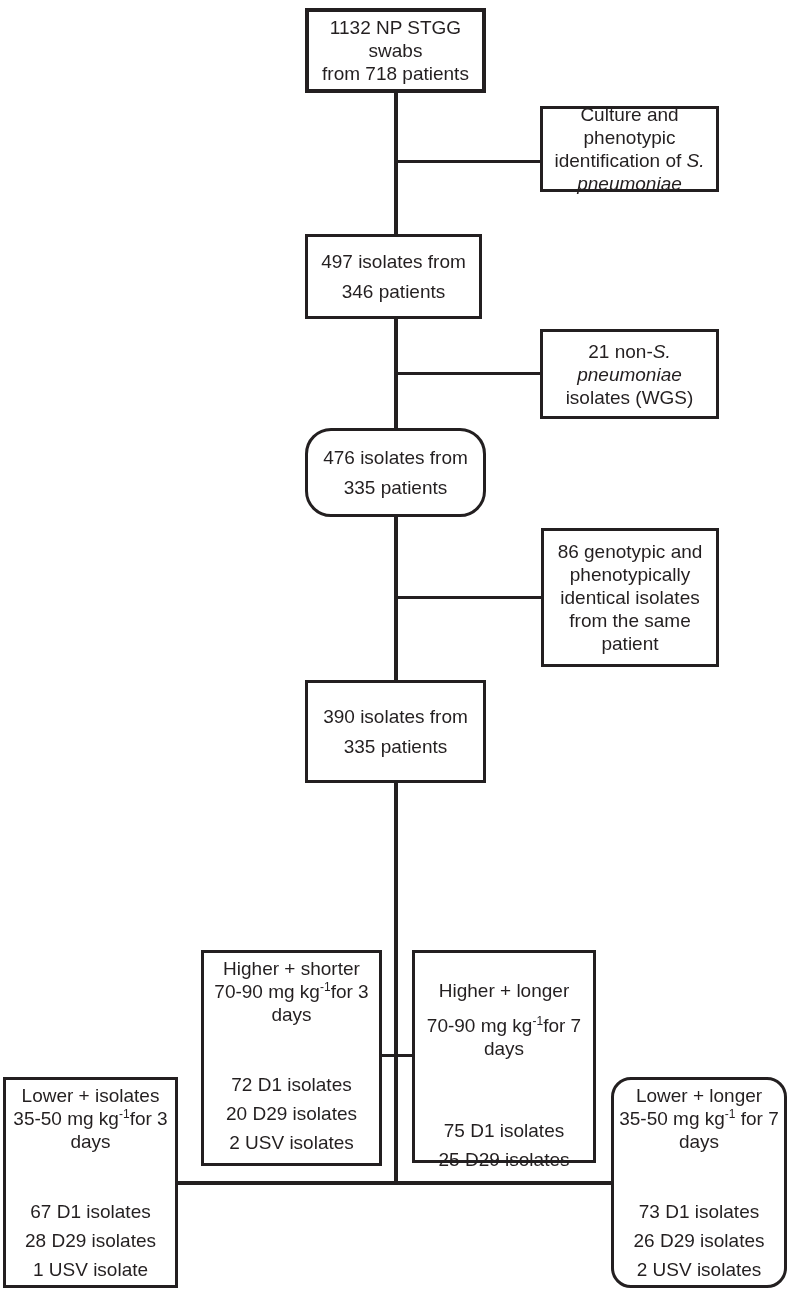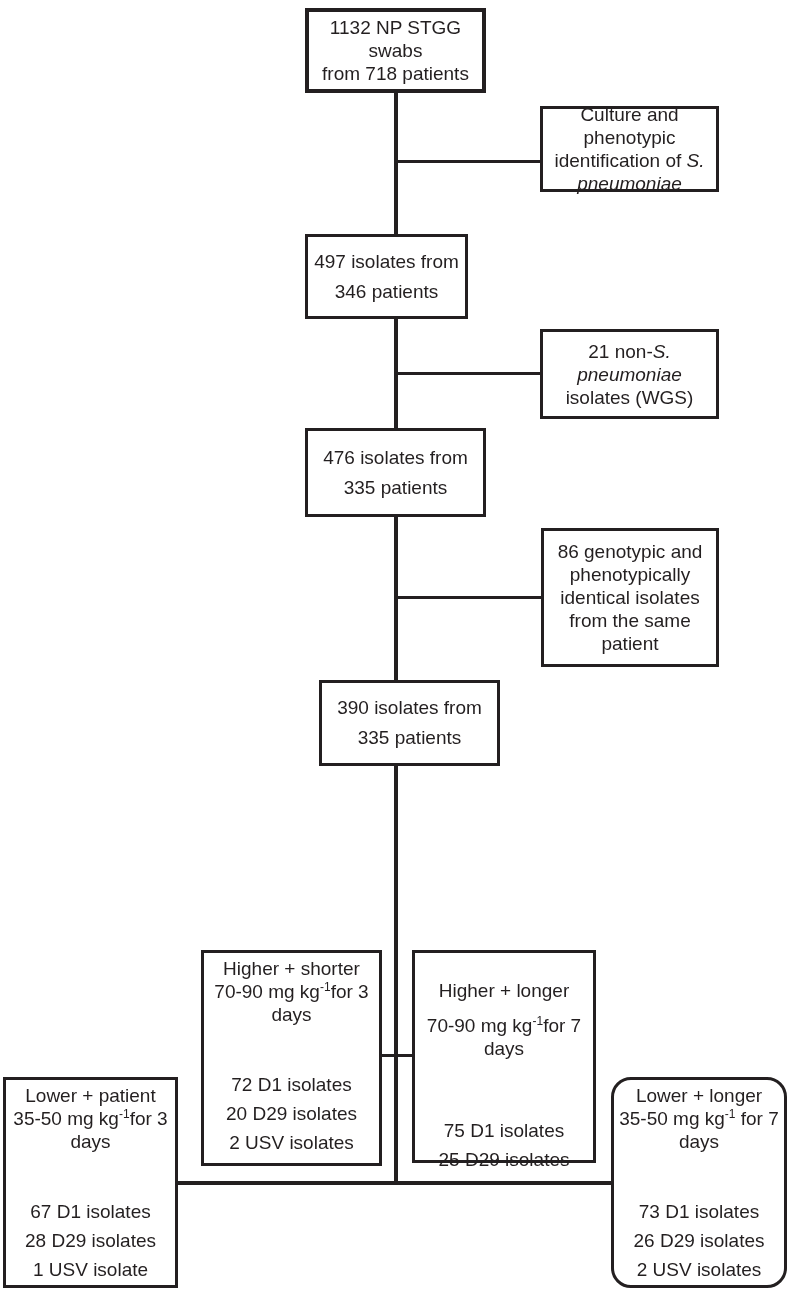--- a/index.html
+++ b/index.html
@@ -52,37 +52,37 @@
 
   <div class="box" style="left:305px;top:8px;width:181px;height:85px;border-width:4px;">
     <div>1132 NP STGG swabs</div>
     <div class="swabs-p2">from 718 patients</div>
   </div>
 
   <div class="box" style="left:540px;top:106px;width:179px;height:86px;">
     <div><span>Culture and phenotypic identification of </span><span class="it">S. pneumoniae</span></div>
   </div>
 
-  <div class="box box--nums" style="left:305px;top:234px;width:163px;height:85px;">
+  <div class="box box--nums" style="left:305px;top:234px;width:177px;height:85px;">
     <div>497 isolates from 346 patients</div>
   </div>
 
   <div class="box" style="left:540px;top:329px;width:179px;height:90px;">
     <div><span>21 non-</span><span class="it">S. pneumoniae</span><span> isolates (WGS)</span></div>
   </div>
 
-  <div class="box box--nums" style="left:305px;top:428px;width:181px;height:89px;">
+  <div class="box box--nums" style="left:305px;top:428px;width:181px;height:89px;border-radius:26px;">
     <div>476 isolates from 335 patients</div>
   </div>
 
   <div class="box" style="left:541px;top:528px;width:178px;height:139px;">
     <div>86 genotypic and phenotypically identical isolates from the same patient</div>
   </div>
 
-  <div class="box box--nums" style="left:319px;top:680px;width:181px;height:86px;">
+  <div class="box box--nums" style="left:305px;top:680px;width:181px;height:103px;">
     <div>390 isolates from 335 patients</div>
   </div>
 
   <div class="box box--treat" style="left:201px;top:950px;width:181px;height:216px;">
     <div>Higher + shorter</div>
     <div><span>70-90 mg kg</span><sup class="dose-sup">-1</sup><span>for 3 days</span></div>
     <div class="treat-stats">
       <div>72 D1 isolates</div>
       <div>20 D29 isolates</div>
       <div>2 USV isolates</div>
@@ -92,21 +92,21 @@
   <div class="box box--treat pad-lg" style="left:412px;top:950px;width:184px;height:213px;">
     <div>Higher + longer</div>
     <div><span>70-90 mg kg</span><sup class="dose-sup">-1</sup><span>for 7 days</span></div>
     <div class="treat-stats">
       <div>75 D1 isolates</div>
       <div>25 D29 isolates</div>
     </div>
   </div>
 
   <div class="box box--treat" style="left:3px;top:1077px;width:175px;height:211px;">
-    <div>Lower + patient</div>
+    <div>Lower + isolates</div>
     <div><span>35-50 mg kg</span><sup class="dose-sup">-1</sup><span>for 3 days</span></div>
     <div class="treat-stats">
       <div>67 D1 isolates</div>
       <div>28 D29 isolates</div>
       <div>1 USV isolate</div>
     </div>
   </div>
 
   <div class="box box--treat" style="left:611px;top:1077px;width:176px;height:211px;border-radius:20px;">
     <div>Lower + longer</div>

